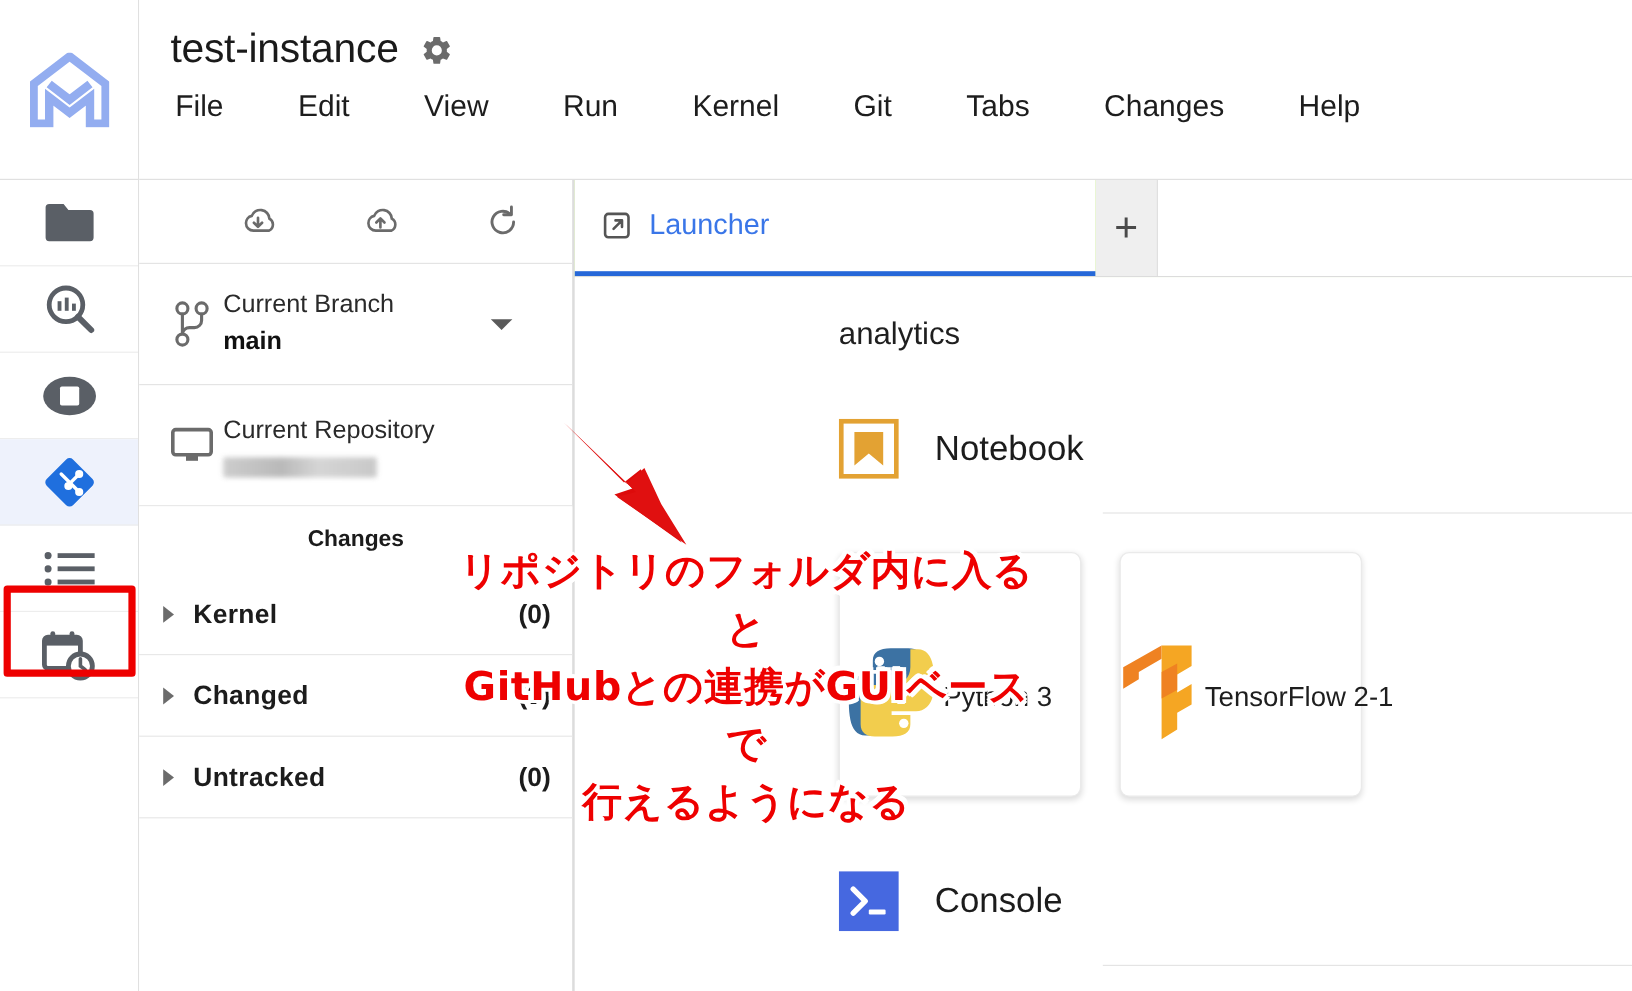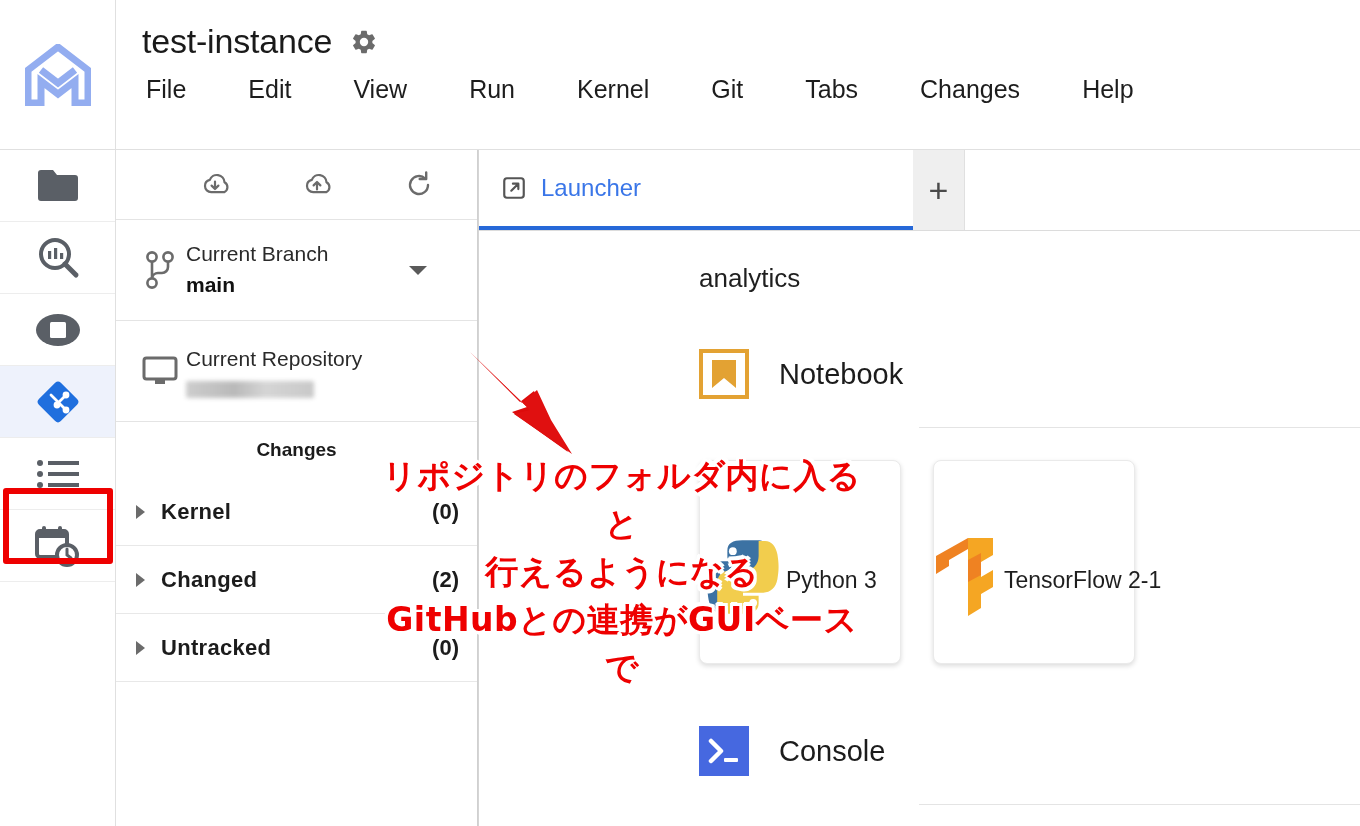--- a/index.html
+++ b/index.html
@@ -470,18 +470,18 @@
   <div class="overlay">
     <svg width="1360" height="826" style="position:absolute;left:0;top:0;">
       <g>
         <path d="M470 352 L527 407 L512 412 L568 452 L548 422 L534 391 L520 402 Z" fill="#dd0b0b"></path>
         <path d="M470 352 L530 410 L514 414 L572 454 L551 420 L537 390 L522 403 Z" fill="#e01010"></path>
       </g>
     </svg>
 
     <div class="jp-anno">
       <div>リポジトリのフォルダ内に入ると</div>
+      <div>GitHubとの連携がGUIベースで</div>
       <div>行えるようになる</div>
-      <div>GitHubとの連携がGUIベースで</div>
     </div>
   </div>
 
 </div>
 
 </body></html>

